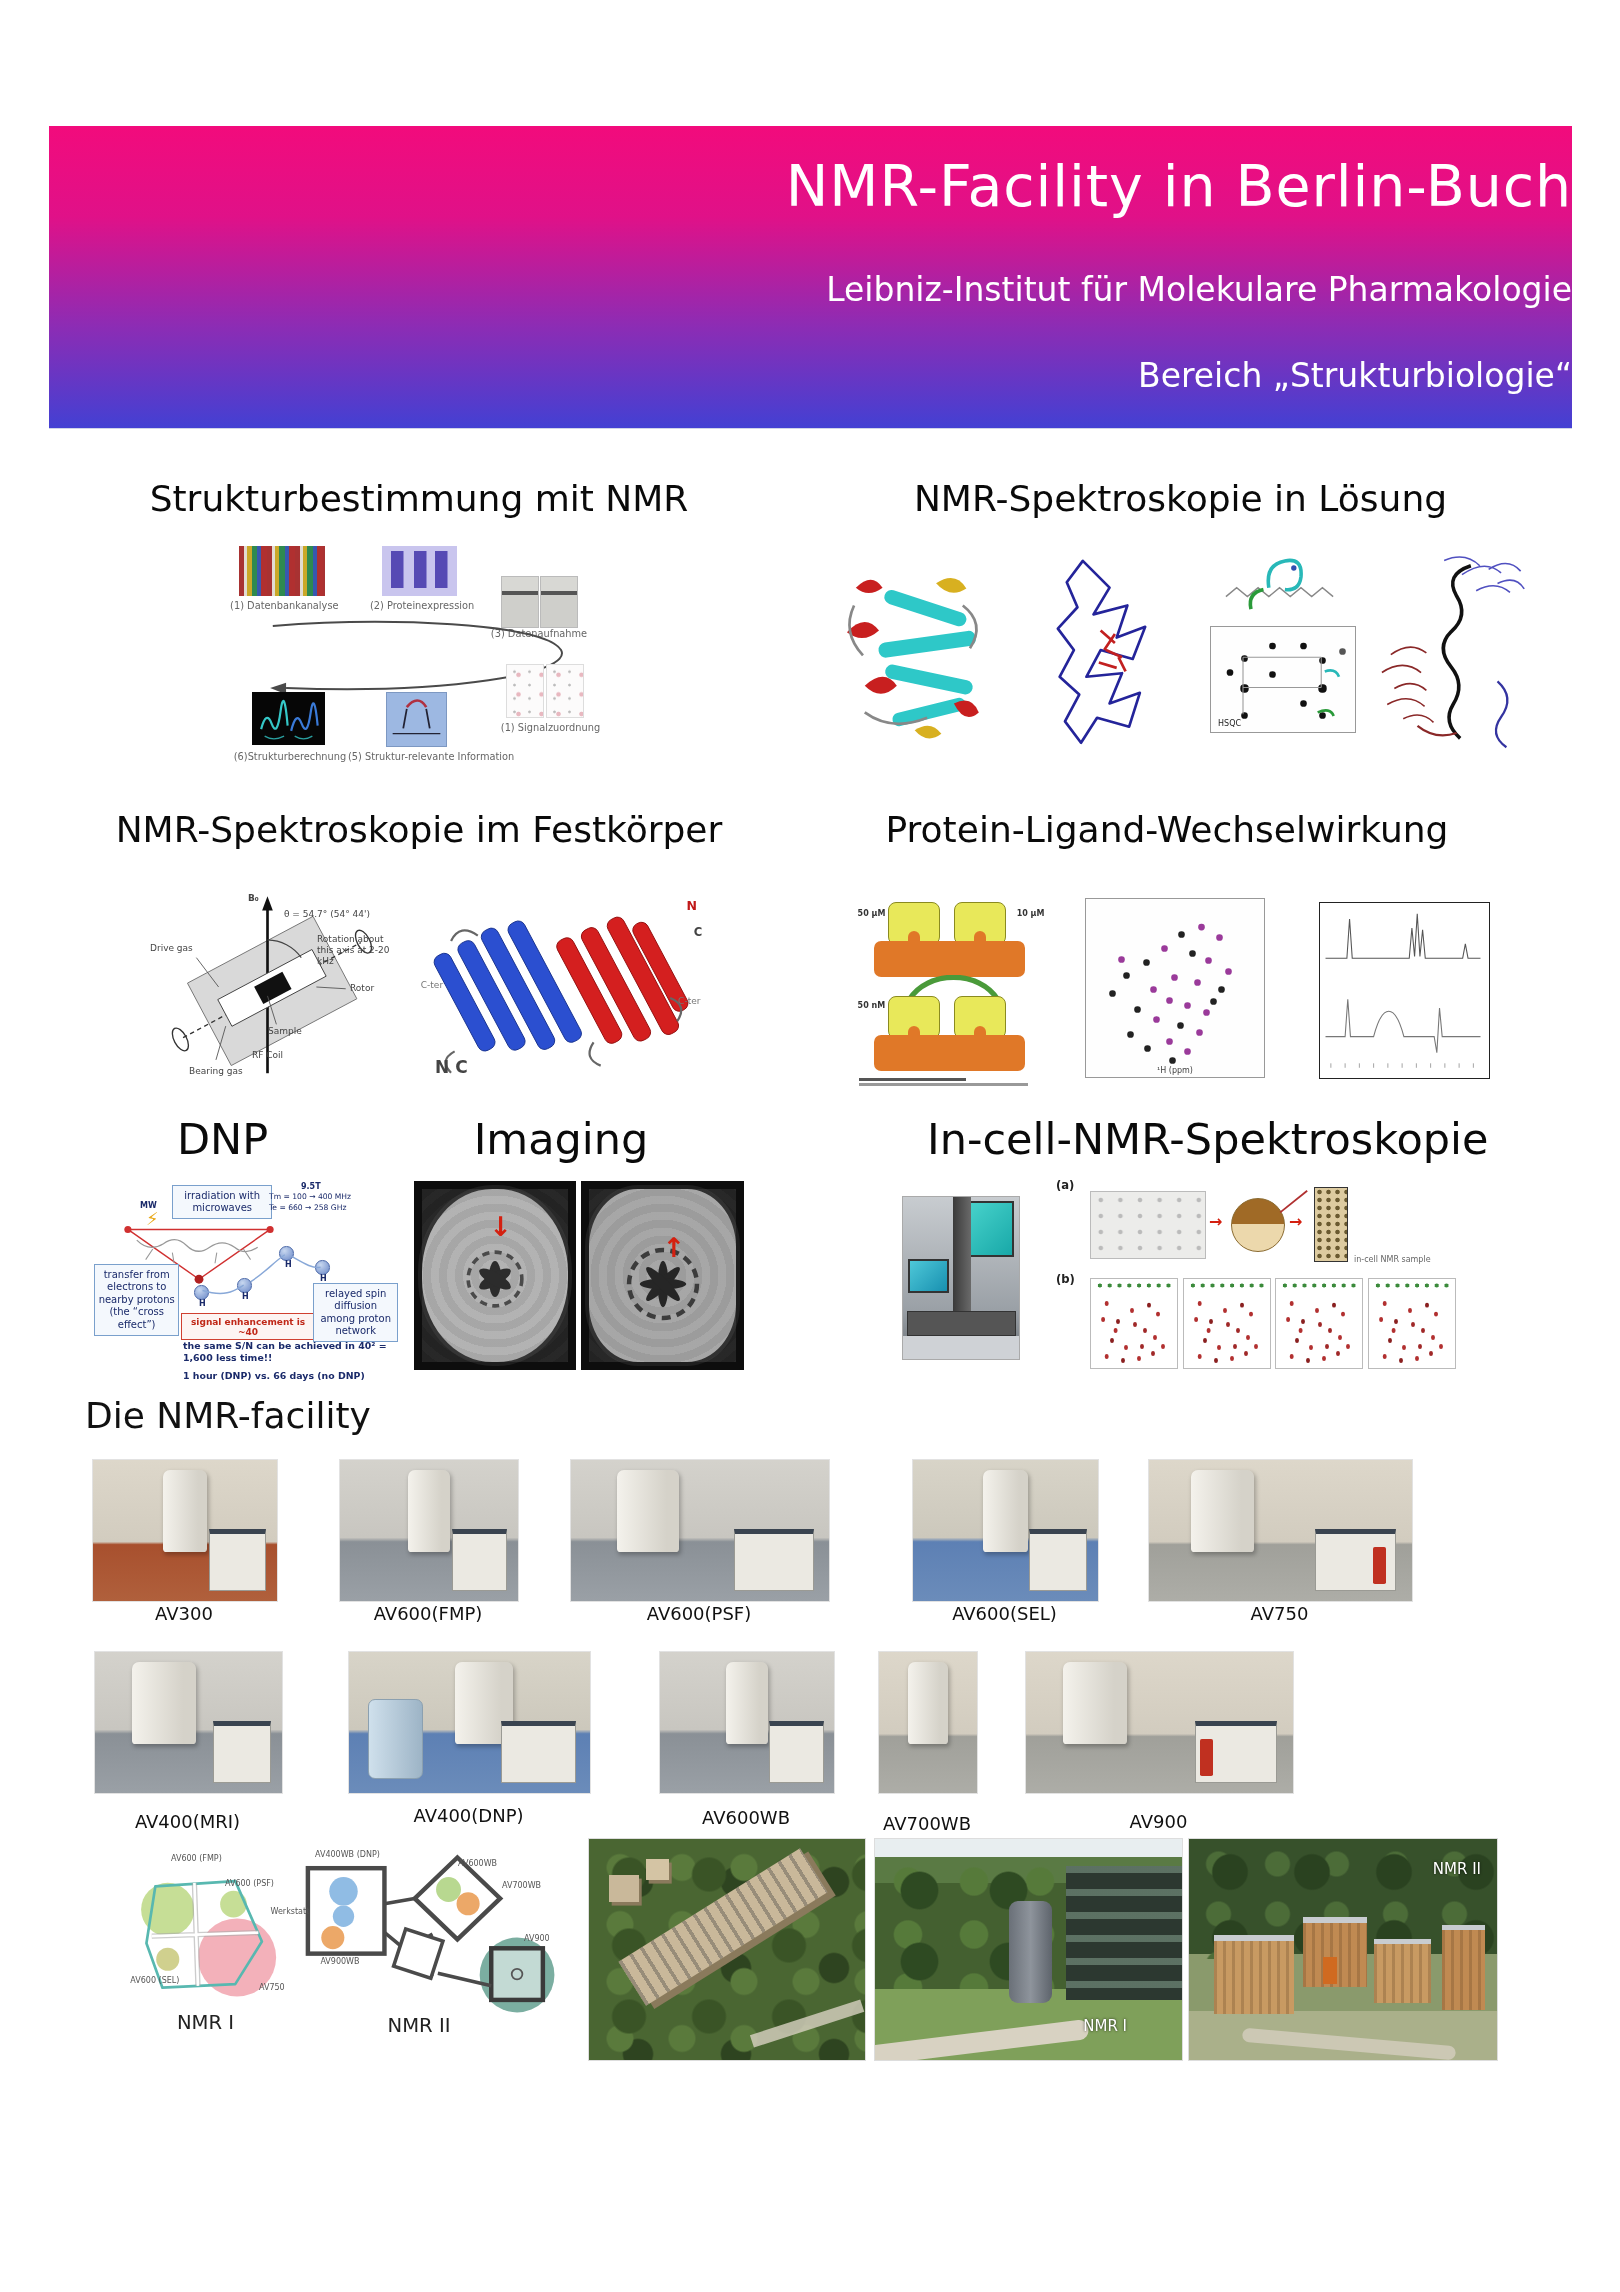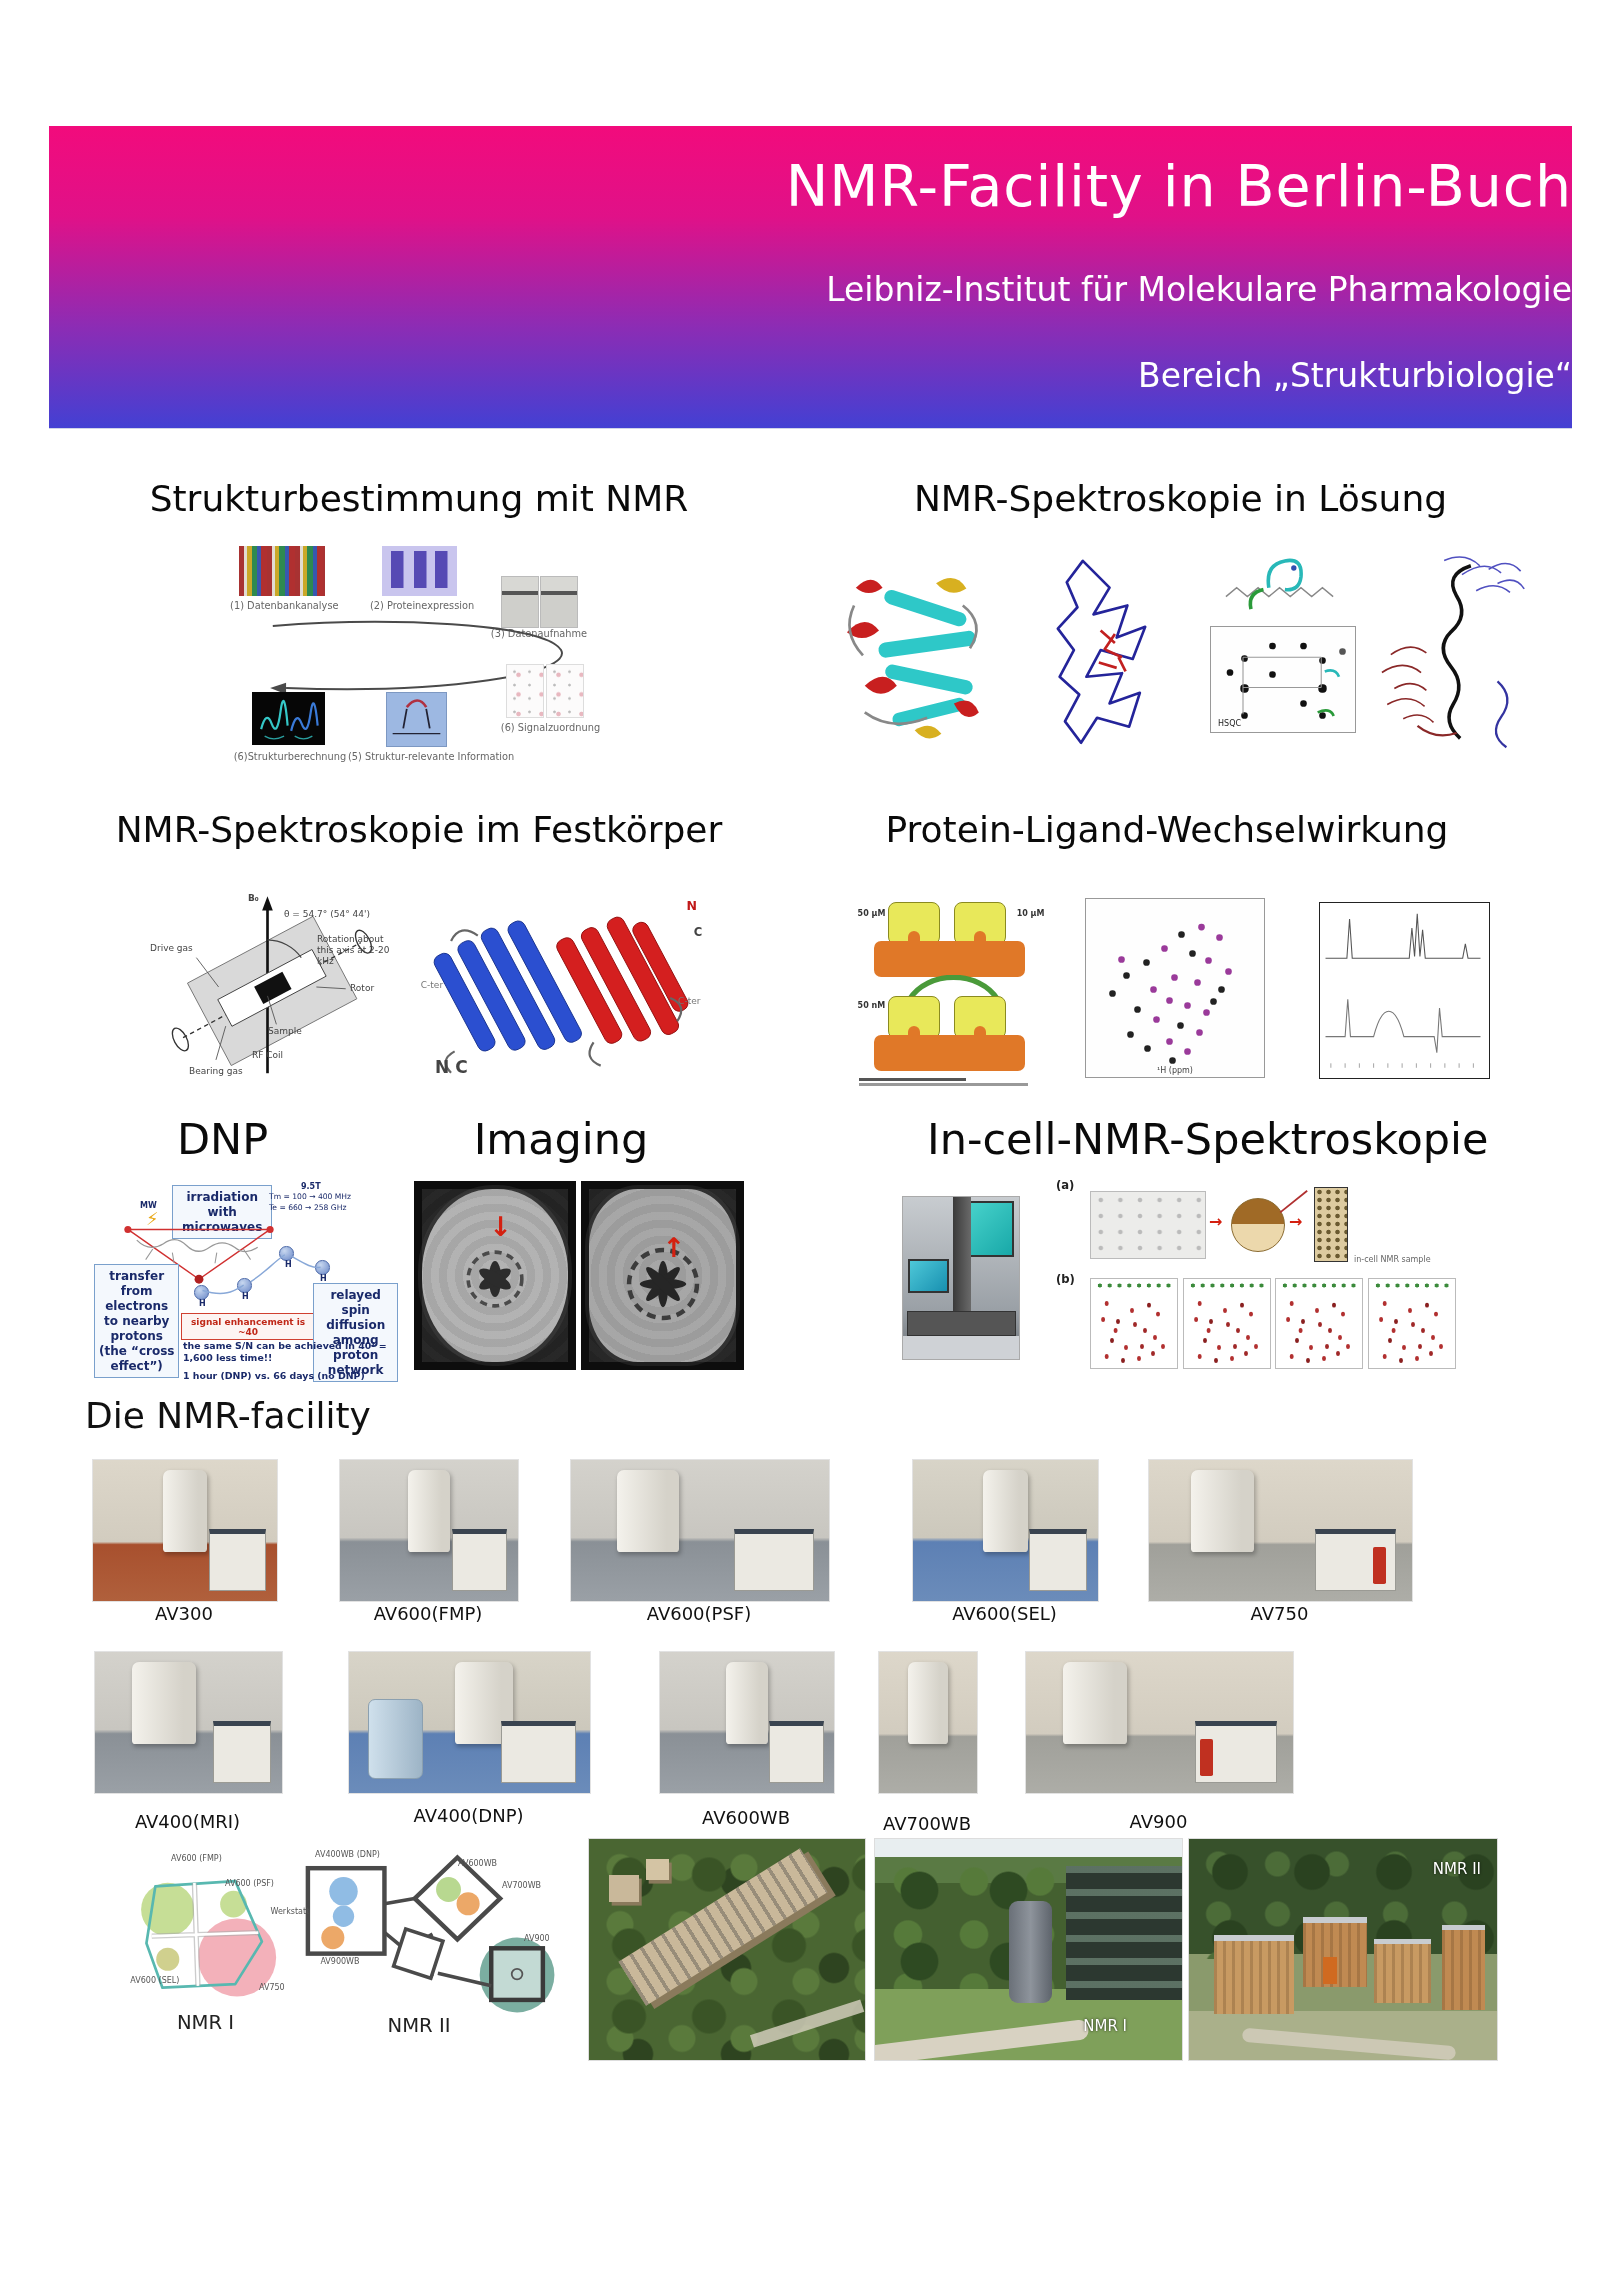--- a/index.html
+++ b/index.html
@@ -31,21 +31,21 @@
   .labphoto{position:absolute;background:linear-gradient(180deg,#ddd7ca 0%,#d2ccbf 58%,#a0a09a 60%,#adada7 100%);overflow:hidden;border:0.9px solid #e2e2e2}
   .magnet{position:absolute;left:38%;top:7%;width:24%;height:58%;background:linear-gradient(90deg,#f4f2ec,#d5d2c9 80%);border-radius:7.1px 7.1px 3.6px 3.6px;box-shadow:1.8px 2.7px 4.5px rgba(0,0,0,.25)}
   .console{position:absolute;right:6%;bottom:7%;width:30%;height:40%;background:#ebe9e2;border:0.9px solid #9a9a94;border-top:5.3px solid #3a4450}
   .tank{position:absolute;left:8%;bottom:10%;width:22%;height:55%;background:linear-gradient(90deg,#cfe0ec,#9db4c6);border-radius:7.1px;border:0.9px solid #8ba0b0}
   .ext{position:absolute;right:10%;bottom:12%;width:5%;height:26%;background:#c03020;border-radius:1.8px}
   .floor-red{background:linear-gradient(180deg,#ddd7ca 0%,#d2ccbf 58%,#a8502e 60%,#b0603c 100%)}
   .floor-blue{background:linear-gradient(180deg,#d8d4c8 0%,#ccc8bc 55%,#5d80b4 58%,#6b8cba 100%)}
   .floor-gray{background:linear-gradient(180deg,#d4d2cc 0%,#c8c6c0 55%,#8a9096 58%,#9aa0a6 100%)}
   .photo-label{position:absolute;font-size:18px;color:#111;text-align:center}
   
-  .dnpbox{position:absolute;border:1.8px solid #7aa0cc;background:#f4f8fd;color:#1a2a6a;font-weight:bold;font-size:12px;text-align:center;padding:3.6px 2.7px;line-height:1.25}
+  .dnpbox{position:absolute;border:1.8px solid #7aa0cc;background:#f4f8fd;color:#1a2a6a;font-weight:normal;font-size:10px;text-align:center;padding:3.6px 2.7px;line-height:1.25}
   .dnpred{position:absolute;border:1.8px solid #d04030;background:#fdf4f2;color:#c02818;font-weight:bold;font-size:9px;text-align:center;padding:2.7px 3.6px}
   .dnote{position:absolute;color:#1a2a6a;font-weight:bold;font-size:9.4px;line-height:1.3}
   .hball{position:absolute;width:12.5px;height:12.5px;border-radius:50%;background:radial-gradient(circle at 35% 30%,#c8d8f0,#6a88c8);border:0.9px solid #4a68a8}
   .hlab{position:absolute;font-size:8px;font-weight:bold;color:#1a2a6a}
   
   .mri-wrap{position:absolute;background:#0d0d0d;overflow:hidden}
   .mri{position:absolute;inset:3.6px;background:#b6b6b6;border:4.5px solid #1e1e1e}
   .mri-rings{position:absolute;inset:0;background:repeating-radial-gradient(circle at 50% 50%,rgba(120,120,120,.25) 0 8px,rgba(160,160,160,.15) 8px 16px)}
   .redarrow{position:absolute;color:#d42010;font-size:27px;font-weight:bold;line-height:1}
   
@@ -88,21 +88,21 @@
     <div class="wf-label" style="left:147px;top:61px;width:100px">(2) Proteinexpression</div>
     <div class="wf-img wf-tube" style="left:278px;top:37px;width:36px;height:50px"></div>
     <div class="wf-img wf-tube" style="left:317px;top:37px;width:36px;height:50px"></div>
     <div class="wf-label" style="left:267px;top:89px;width:98px">(3) Datenaufnahme</div>
     <svg class="abs" style="left:27px;top:71px" width="356" height="102" viewBox="0 0 400 115">
       <path d="M25,18 C150,8 330,14 350,45 C365,72 220,95 40,88" fill="none" stroke="#4a4a4a" stroke-width="2.2"></path>
       <polygon points="40,82 22,88 40,95" fill="#4a4a4a"></polygon>
     </svg>
     <div class="wf-img wf-spec" style="left:283px;top:125px;width:36px;height:52px"></div>
     <div class="wf-img wf-spec" style="left:323px;top:125px;width:36px;height:52px"></div>
-    <div class="wf-label" style="left:274px;top:183px;width:107px">(6) Signalzuordnung</div>
+    <div class="wf-label" style="left:274px;top:183px;width:107px">(1) Signalzuordnung</div>
     <div class="wf-img wf-info" style="left:163px;top:153px;width:59px;height:53px">
       <svg width="59" height="53" viewBox="0 0 66 60">
         <path d="M18,40 L22,18 M48,40 L44,18" stroke="#223" stroke-width="2" fill="none"></path>
         <path d="M22,16 C30,6 38,6 44,16" stroke="#b03040" stroke-width="3" fill="none"></path>
         <path d="M6,46 L60,46" stroke="#223" stroke-width="1.5"></path>
       </svg>
     </div>
     <div class="wf-label" style="left:125px;top:212px;width:143px">(5) Struktur-relevante Information</div>
     <div class="wf-img wf-calc" style="left:28.5px;top:153px;width:73px;height:53px">
       <svg width="73" height="53" viewBox="0 0 82 60">

